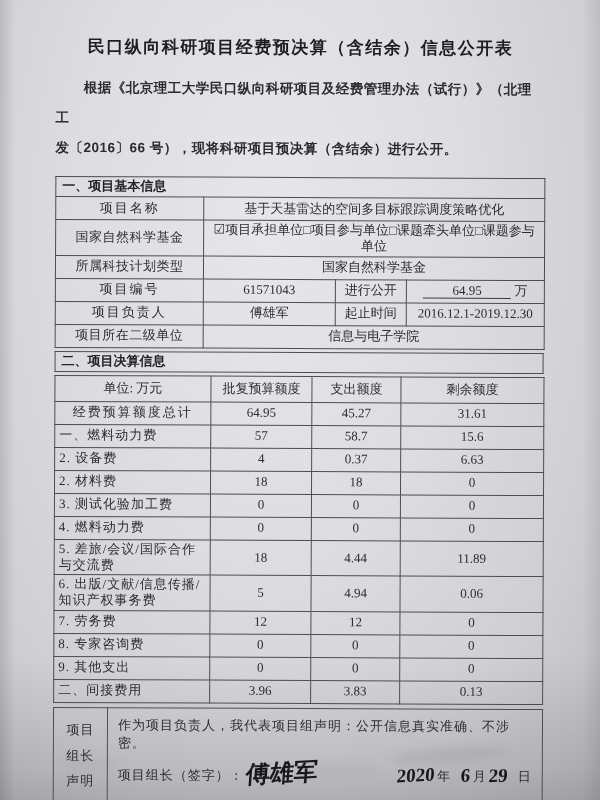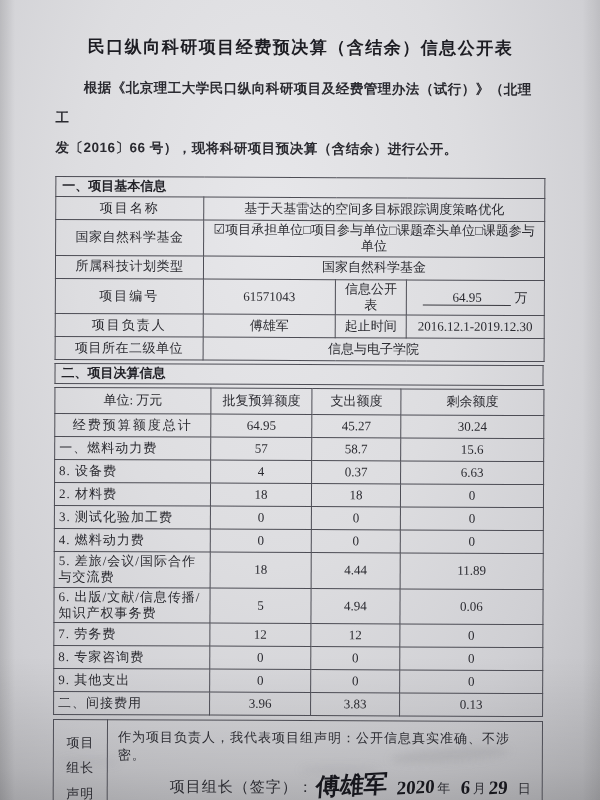--- a/index.html
+++ b/index.html
@@ -50,21 +50,21 @@
   .budget{margin-top:3px;}
   .budget .hdr td{height:23px;}
   .budget td.rowlbl{text-align:left;letter-spacing:1px;}
   .budget tbody tr:first-of-type td.rowlbl{text-align:center;letter-spacing:2px;}
   .decl{margin-top:4px;}
   .decl td{height:84px;}
   .decl .decl-lbl{letter-spacing:1px;line-height:1.95;font-size:13px;padding:2px 6px;}
   .decl .decl-body{text-align:left;vertical-align:top;padding:8px 8px 4px 10px;}
   .statement{font-size:13px;letter-spacing:1px;line-height:1.4;}
   .signrow{display:flex;align-items:flex-end;margin-top:9px;}
-  .sign-label{margin-left:52px;font-size:15px;letter-spacing:1px;white-space:nowrap;font-family:Liberation Serif, serif;}
+  .sign-label{font-size:13px;letter-spacing:1px;white-space:nowrap;font-family:Liberation Serif, serif;}
   .handwrite{
     font-weight:bold;color:#17171d;
     transform:rotate(-3deg) skewX(-7deg);display:inline-block;
   }
   .signature{font-size:24px;margin-left:2px;line-height:22px;}
   .dategrp{margin-left:auto;display:flex;align-items:flex-end;white-space:nowrap;}
   .dategrp .num{font-size:19px;line-height:18px;}
   .dategrp .suffix{font-size:13px;margin:0 3px;}
   .dategrp .gap-s{width:7px;}
   .smudge{position:absolute;border-radius:50%;filter:blur(4px);pointer-events:none;}
@@ -108,21 +108,21 @@
       <td class="lbl" style="letter-spacing:0.5px">国家自然科学基金</td>
       <td colspan="3">☑项目承担单位□项目参与单位□课题牵头单位□课题参与单位</td>
     </tr>
     <tr>
       <td class="lbl" style="letter-spacing:0.5px">所属科技计划类型</td>
       <td colspan="3">国家自然科学基金</td>
     </tr>
     <tr>
       <td class="lbl">项目编号</td>
       <td>61571043</td>
-      <td>信息公开表</td>
+      <td>进行公开</td>
       <td><span class="uline">64.95</span> <span>万</span></td>
     </tr>
     <tr>
       <td class="lbl">项目负责人</td>
       <td>傅雄军</td>
       <td>起止时间</td>
       <td>2016.12.1-2019.12.30</td>
     </tr>
     <tr>
       <td class="lbl" style="letter-spacing:0.5px">项目所在二级单位</td>
@@ -153,32 +153,32 @@
         <td>支出额度</td>
         <td>剩余额度</td>
       </tr>
     </thead>
     <tbody>
 
         <tr>
           <td class="rowlbl">经费预算额度总计</td>
           <td>64.95</td>
           <td>45.27</td>
-          <td>30.24</td>
+          <td>31.61</td>
         </tr>
 
         <tr>
           <td class="rowlbl">一、燃料动力费</td>
           <td>57</td>
           <td>58.7</td>
           <td>15.6</td>
         </tr>
 
         <tr>
-          <td class="rowlbl">8. 设备费</td>
+          <td class="rowlbl">2. 设备费</td>
           <td>4</td>
           <td>0.37</td>
           <td>6.63</td>
         </tr>
 
         <tr>
           <td class="rowlbl">2. 材料费</td>
           <td>18</td>
           <td>18</td>
           <td>0</td>

